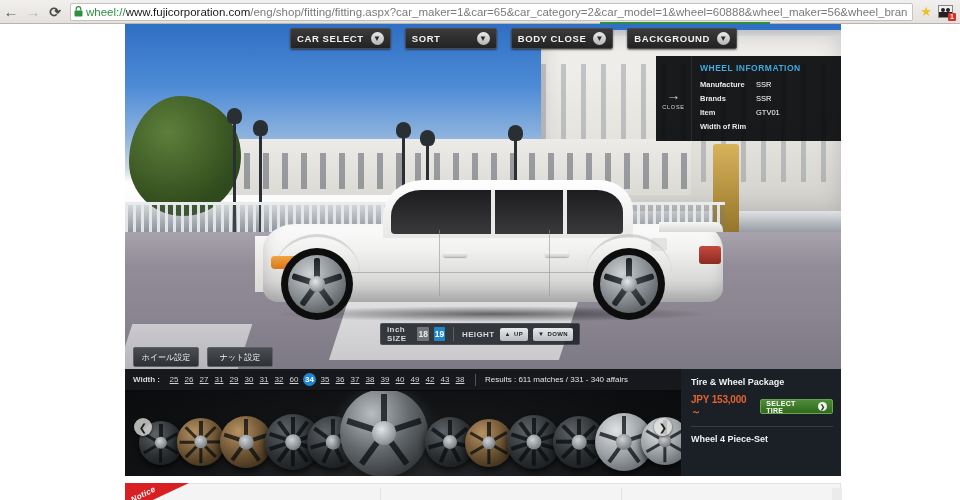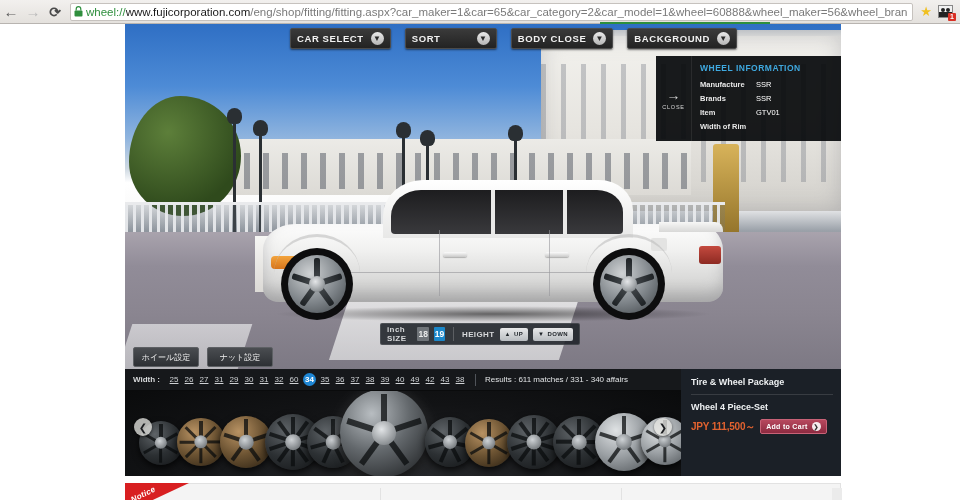--- a/index.html
+++ b/index.html
@@ -785,29 +785,29 @@
                 <i style="transform:rotate(300deg)"></i>
               </div>
             </div>
         </div>
         <div class="car-arrow" id="car-prev">❮</div>
         <div class="car-arrow" id="car-next">❯</div>
       </div>
 
       <div id="price-panel">
         <div class="pp-title">Tire &amp; Wheel Package</div>
-        <div id="pp-divider"></div>
-        <div class="pp-title">Wheel 4 Piece-Set</div>
         <div class="pp-row">
-          <span class="pp-price">JPY 111,500～</span>
-          <span class="pp-btn" id="btn-add-cart">
-            <span>Add to Cart</span>
+          <span class="pp-price">JPY 153,000～</span>
+          <span class="pp-btn" id="btn-select-tire">
+            <span>SELECT TIRE</span>
             <span class="pp-arrow">❯</span>
           </span>
         </div>
+        <div id="pp-divider"></div>
+        <div class="pp-title">Wheel 4 Piece-Set</div>
       </div>
 
     </div>
   </div>
 
   <div id="lower-area">
     <div id="lower-panel">
       <div id="lower-div-1"></div>
       <div id="lower-div-2"></div>
       <div id="lower-scroll"></div>

